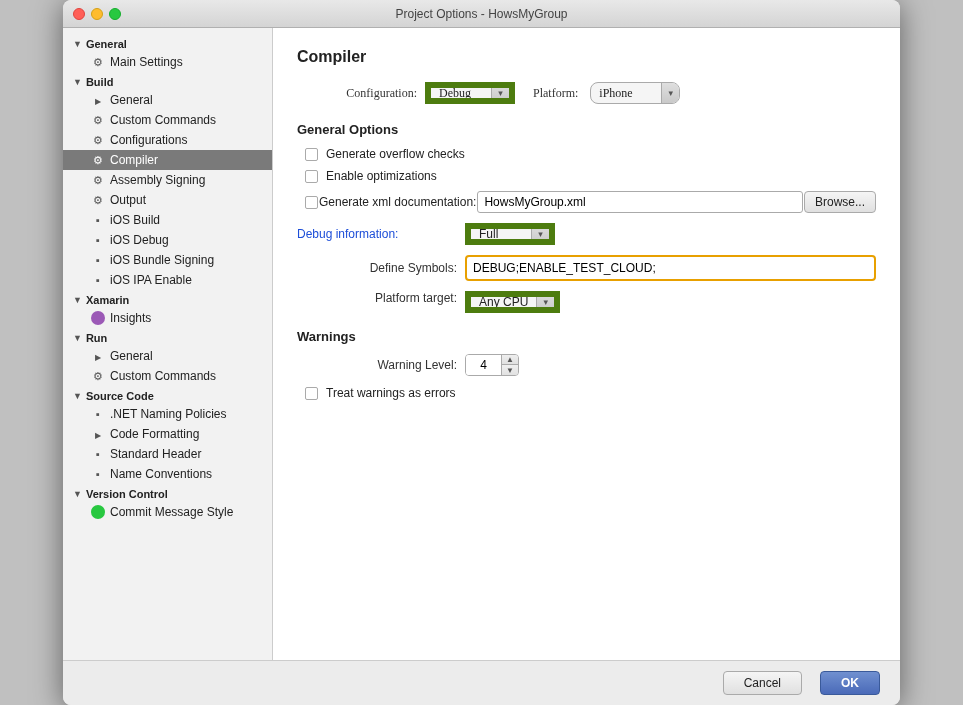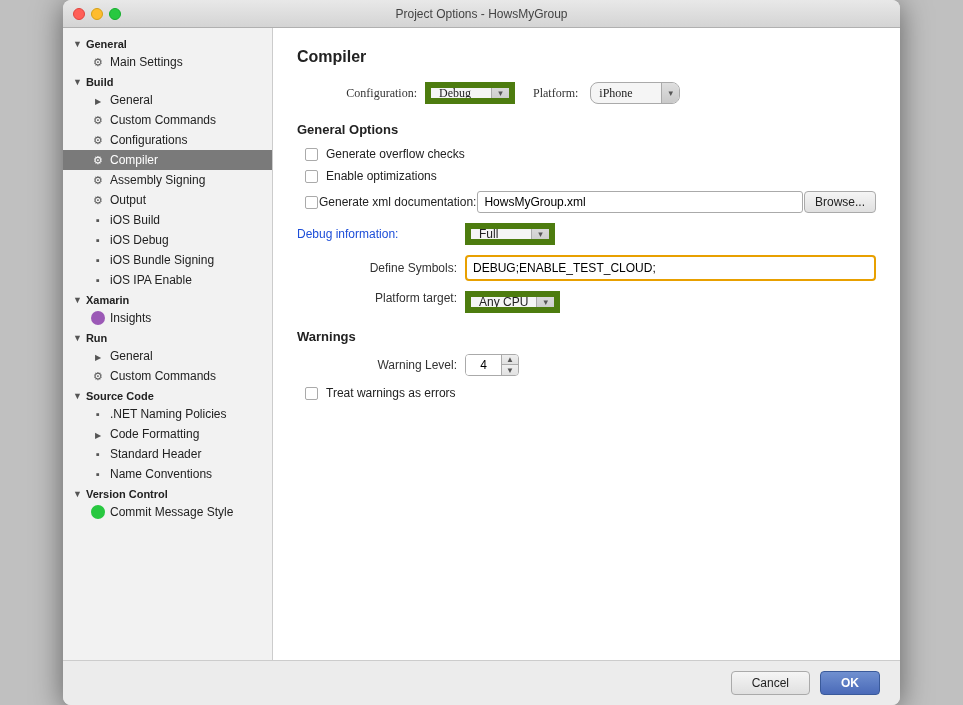--- a/index.html
+++ b/index.html
@@ -359,21 +359,21 @@
       background: white;
       outline: none;
     }
     .footer {
       display: flex;
       justify-content: flex-end;
       align-items: center;
       padding: 10px 20px;
       background: #ececec;
       border-top: 1px solid #ccc;
-      gap: 10px;
+      gap: 18px;
     }
     .footer-btn {
       height: 24px;
       padding: 0 20px;
       border: 1px solid #aaa;
       border-radius: 4px;
       background: linear-gradient(to bottom, #f5f5f5, #e0e0e0);
       font-size: 12px;
       cursor: pointer;
       color: #222;

